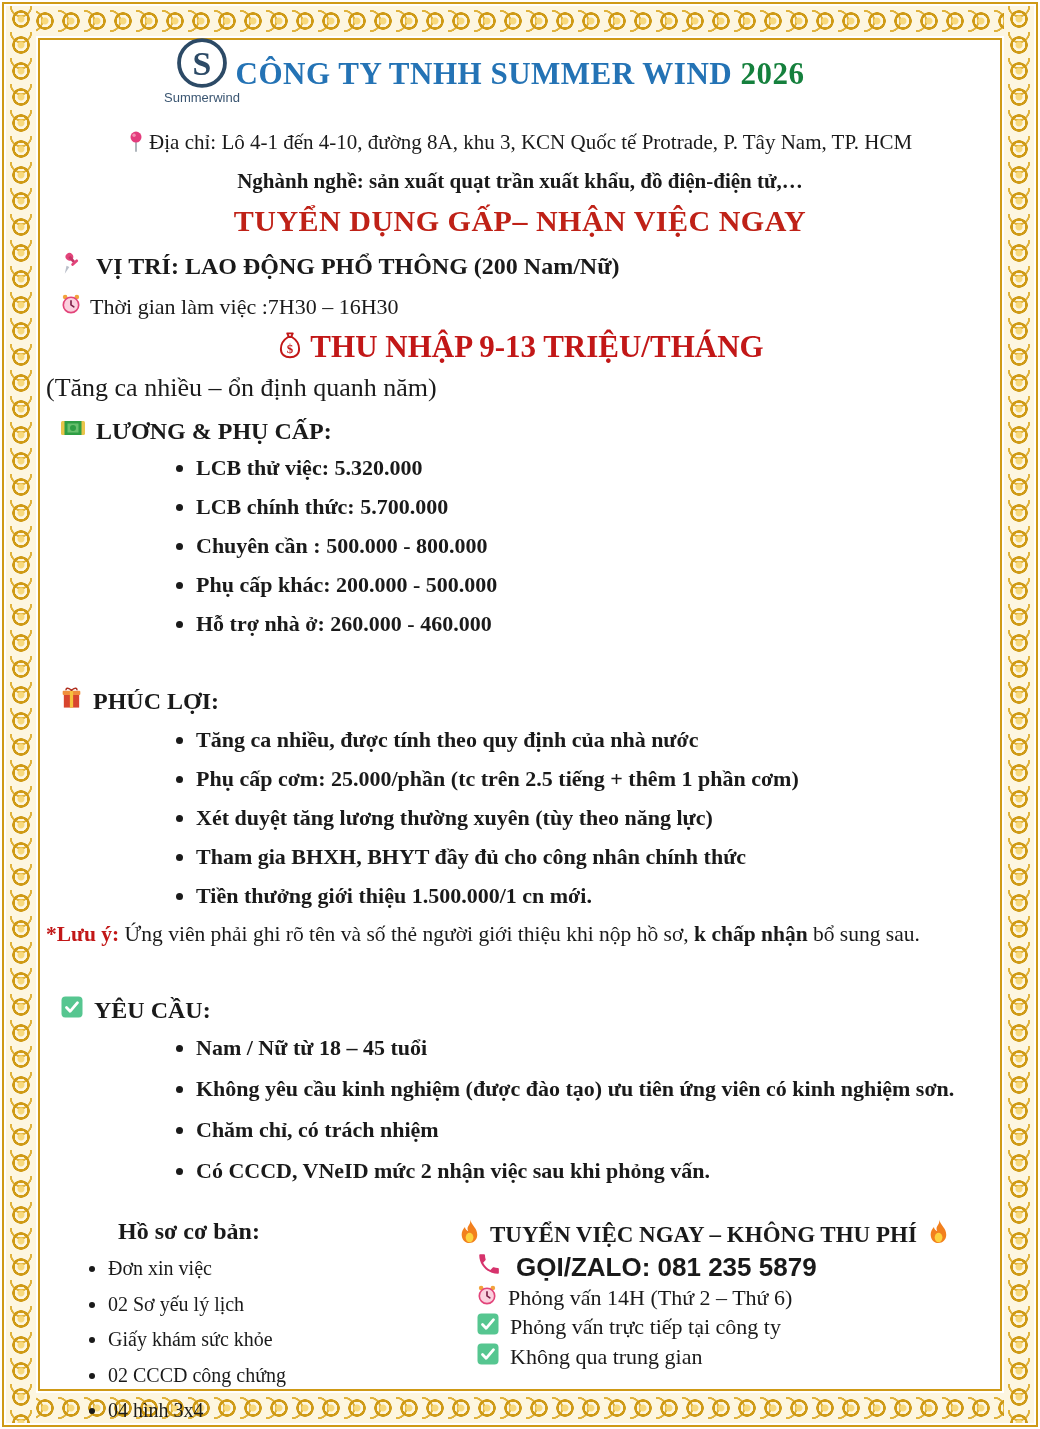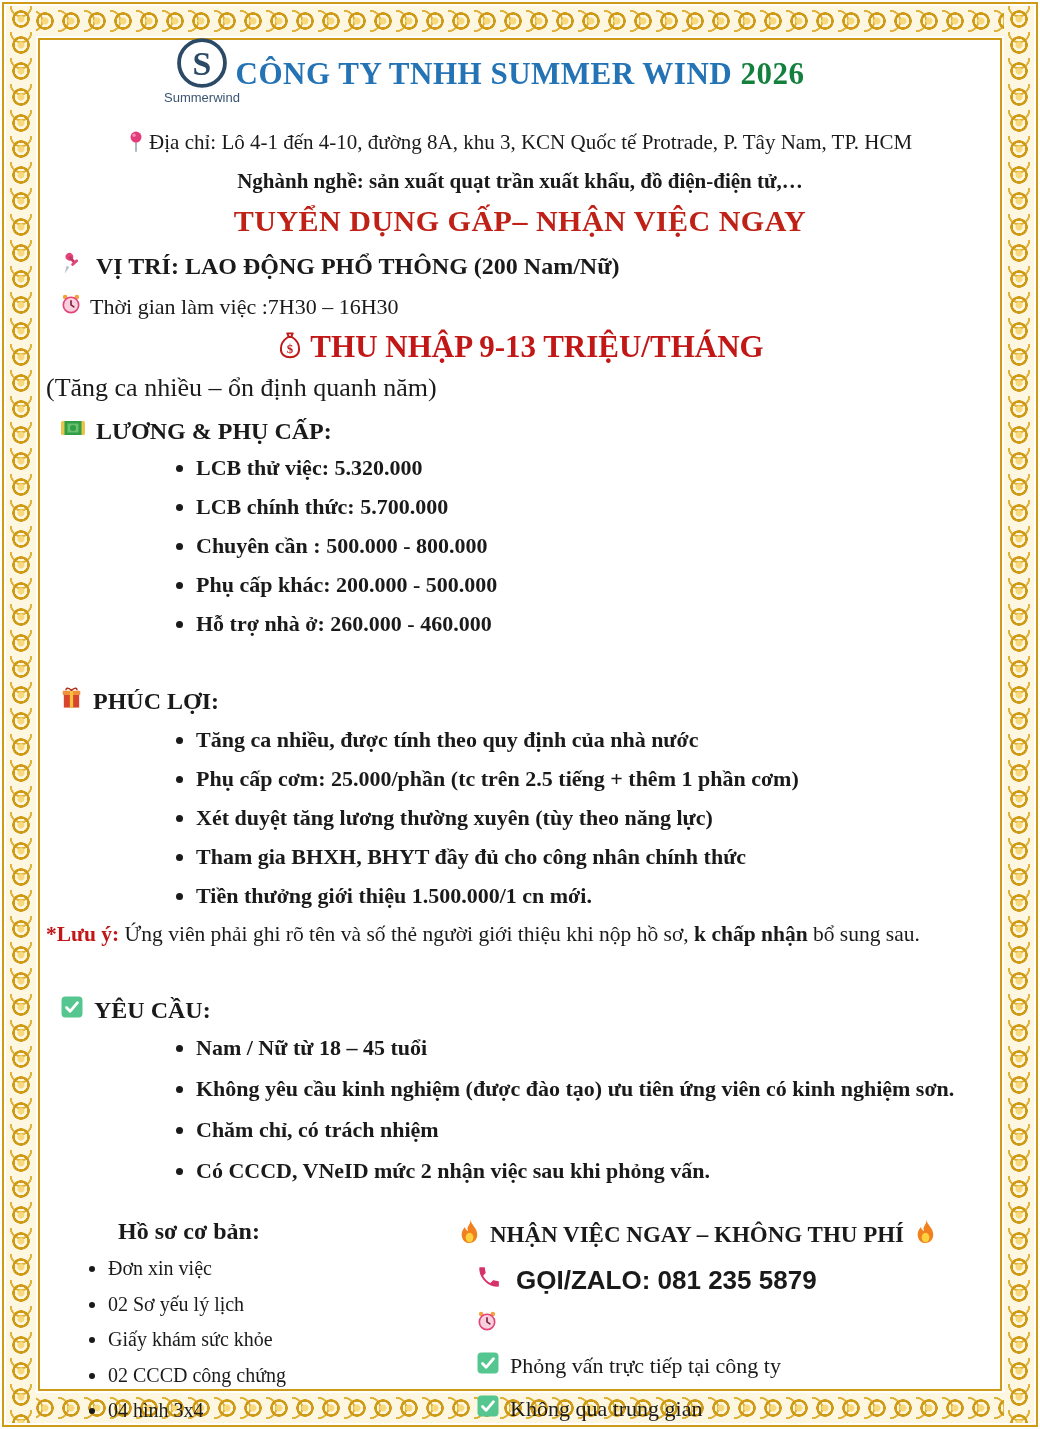--- a/index.html
+++ b/index.html
@@ -61,21 +61,21 @@
   .note-bold{font-weight:bold;}
 
   
   .bottom{display:flex;margin-top:34px;}
   .docs{width:408px;}
   .docs-heading{font-size:24px;font-weight:bold;margin-left:72px;}
   ul.docs-list{margin:12px 0 0;padding-left:62px;}
   ul.docs-list li{font-size:20px;margin-bottom:12.5px;}
   .contact{flex:1;padding-left:4px;}
   .contact-heading{font-size:23px;font-weight:bold;display:flex;align-items:center;gap:10px;}
-  .contact-line{margin-top:13px;display:flex;align-items:center;gap:10px;font-size:22px;margin-left:18px;text-align:center;}
+  .contact-line{display:flex;align-items:center;gap:10px;font-size:22px;margin-left:18px;text-align:center;}
   .phone-line{font-family:"Liberation Sans",sans-serif;font-weight:bold;font-size:26px;gap:14px;}
   .ic{display:inline-block;flex:0 0 auto;}
 </style>
 </head>
 <body>
 
 <div class="band h top"></div>
 <div class="band h bottom"></div>
 <div class="band v left"></div>
 <div class="band v right"></div>
@@ -226,21 +226,21 @@
     </div>
 
     <div class="contact">
       <div class="contact-heading">
         <span class="ic">
           <svg width="22" height="27" viewBox="0 0 24 28">
               <path d="M13 1c1.6 4.8-2.6 6.4-2.6 10 0 1.6.9 2.7.9 2.7S8 13 7.6 9.2C5.4 11.4 4 14.4 4 17.2 4 22.8 7.8 26.6 12.4 26.6S21 23 21 17.6C21 10.8 15.6 8 13 1z" fill="#f2801e"></path>
               <ellipse cx="12.6" cy="20.6" rx="4.2" ry="5.2" fill="#fdd23e"></ellipse>
             </svg>
         </span>
-        <span>NHẬN VIỆC NGAY – KHÔNG THU PHÍ</span>
+        <span>TUYỂN VIỆC NGAY – KHÔNG THU PHÍ</span>
         <span class="ic">
           <svg width="22" height="27" viewBox="0 0 24 28">
               <path d="M13 1c1.6 4.8-2.6 6.4-2.6 10 0 1.6.9 2.7.9 2.7S8 13 7.6 9.2C5.4 11.4 4 14.4 4 17.2 4 22.8 7.8 26.6 12.4 26.6S21 23 21 17.6C21 10.8 15.6 8 13 1z" fill="#f2801e"></path>
               <ellipse cx="12.6" cy="20.6" rx="4.2" ry="5.2" fill="#fdd23e"></ellipse>
             </svg>
         </span>
       </div>
 
       <div class="contact-line phone-line">
         <span class="ic">
@@ -253,20 +253,21 @@
 
       <div class="contact-line">
         <span class="ic">
           <svg width="22" height="22" viewBox="0 0 24 24">
               <circle cx="5.6" cy="4.4" r="2.5" fill="#f2a33c"></circle>
               <circle cx="18.4" cy="4.4" r="2.5" fill="#f2a33c"></circle>
               <circle cx="12" cy="13" r="8.4" fill="#fbd0de" stroke="#e2447a" stroke-width="1.8"></circle>
               <path d="M12 8.6 V13 l3.1 2.1" stroke="#7a2048" stroke-width="1.8" fill="none" stroke-linecap="round"></path>
             </svg>
         </span>
+        <span>Phỏng vấn 14H (Thứ 2 – Thứ 6)</span>
       </div>
 
       <div class="contact-line">
         <span class="ic">
           <svg width="24" height="24" viewBox="0 0 24 24">
               <rect x="1.5" y="1.5" width="21" height="21" rx="4" fill="#56c690"></rect>
               <path d="M6.5 12.5l3.6 3.8 7.4-8.6" stroke="#fff" stroke-width="2.8" fill="none" stroke-linecap="round" stroke-linejoin="round"></path>
             </svg>
         </span>
         <span>Phỏng vấn trực tiếp tại công ty</span>

